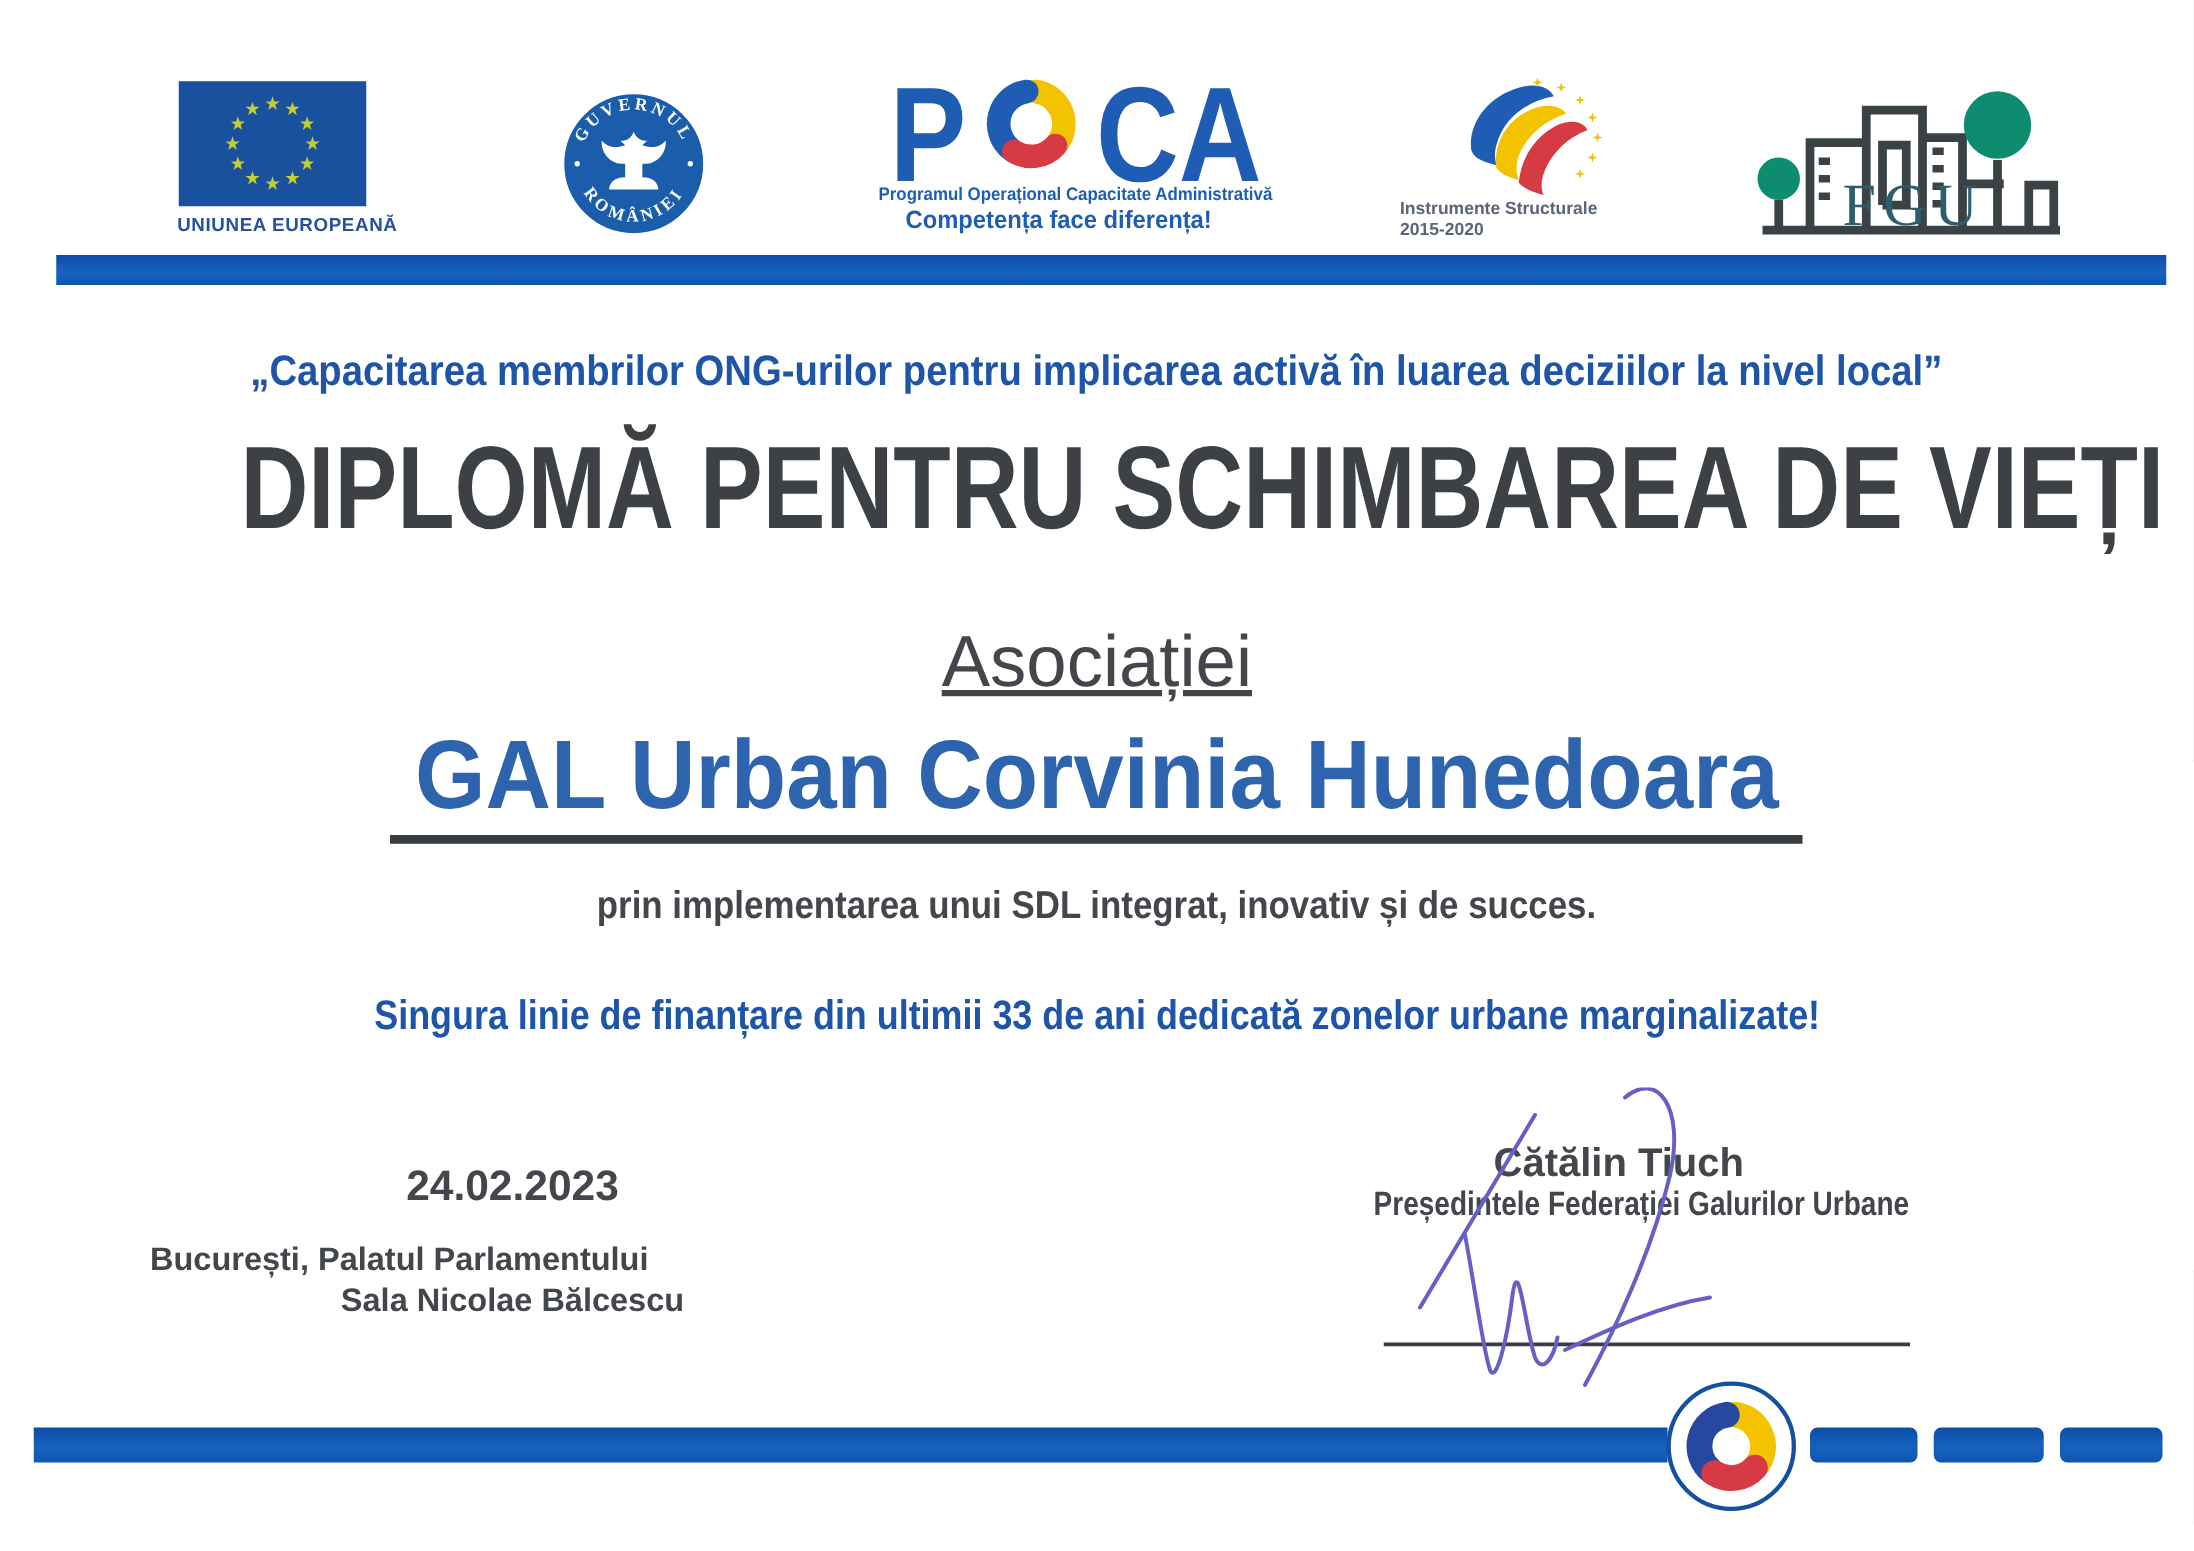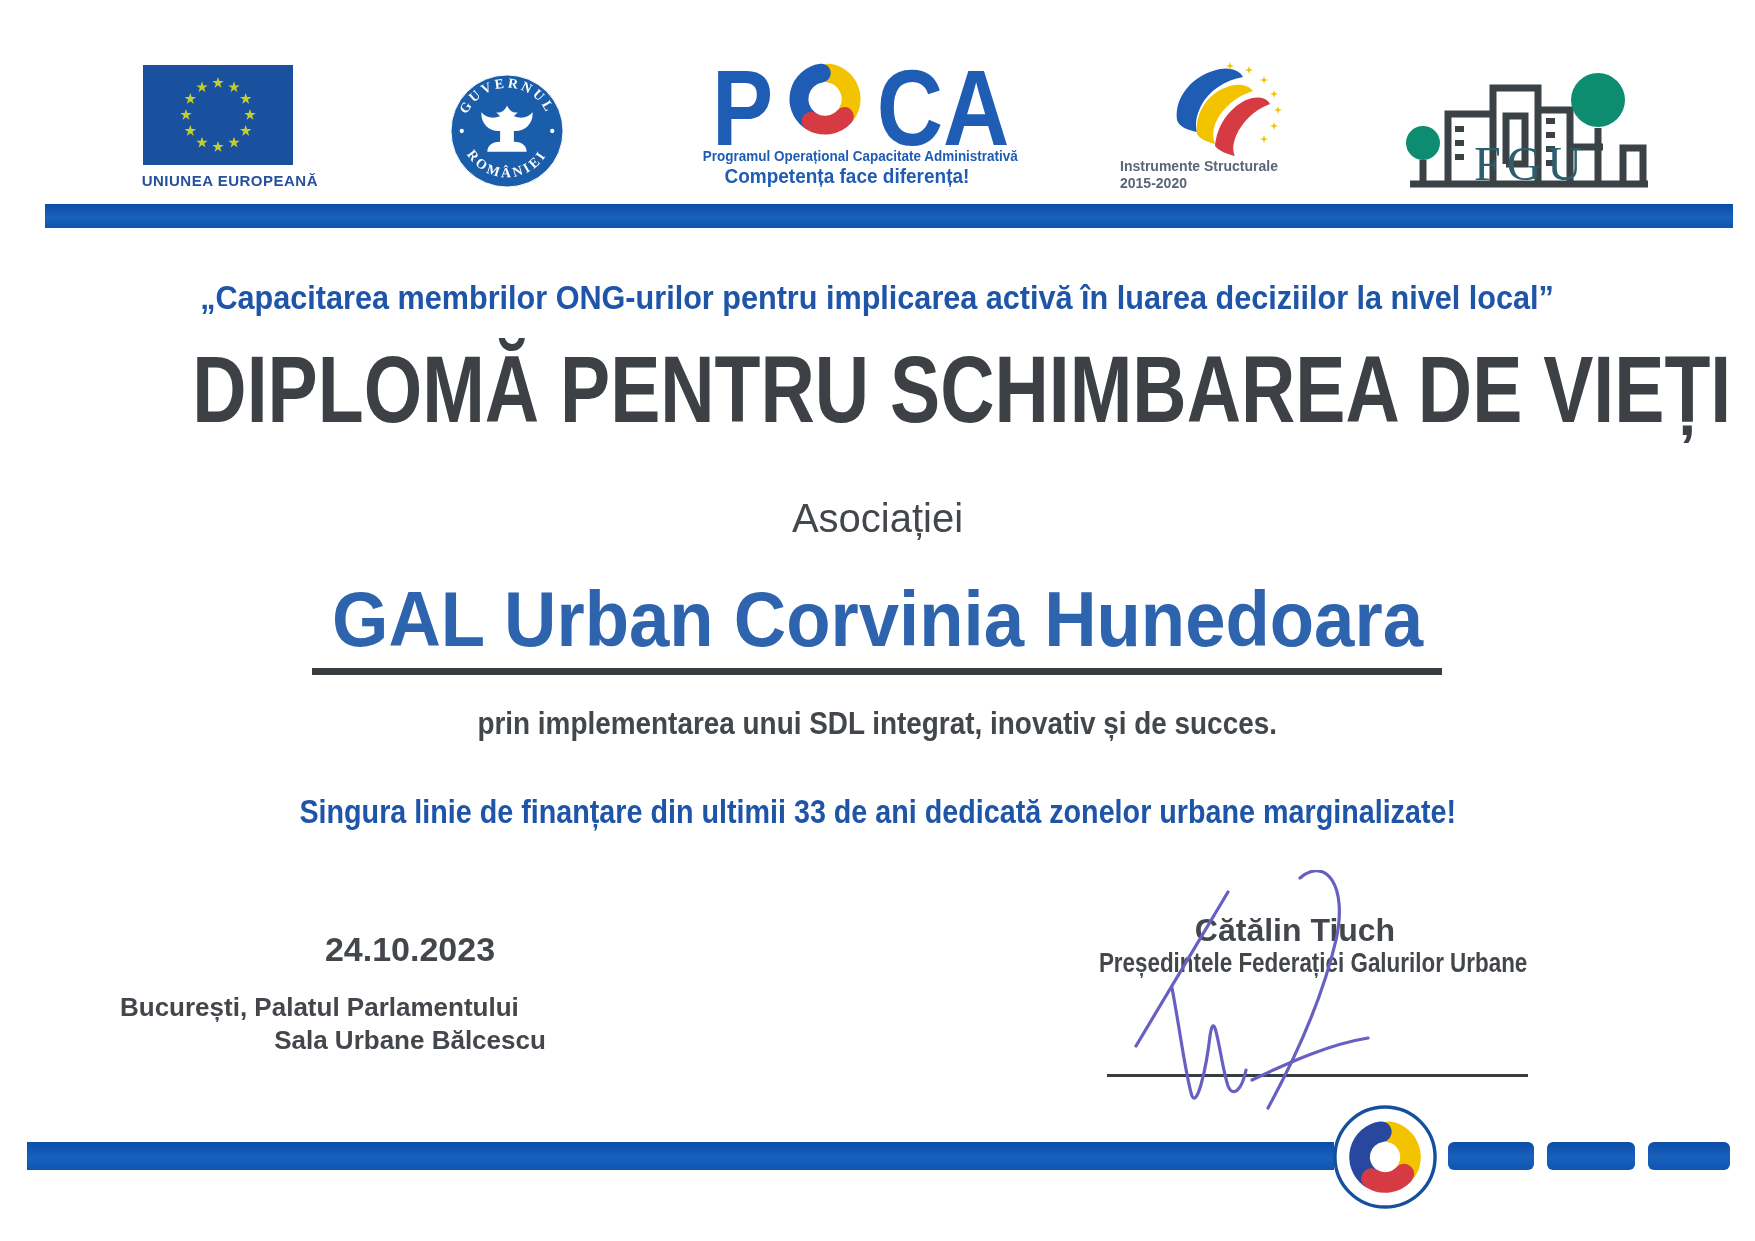--- a/index.html
+++ b/index.html
@@ -10,21 +10,21 @@
   }
   html,body{margin:0;padding:0;background:#e8e8e8;}
   .page{position:relative;width:1755px;height:1241px;background:#ffffff;overflow:hidden;
         font-family:"Liberation Sans", sans-serif;}
   .abs{position:absolute;}
   .line{position:absolute;left:0;width:100%;text-align:center;white-space:nowrap;}
   .cond{display:inline-block;transform-origin:50% 50%;}
   .bar{background:linear-gradient(180deg,#0d4da6 0%,#1761bd 55%,#0f55b2 100%);}
   .quote{font-size:34px;font-weight:bold;color:var(--quote-blue);}
   .title{font-size:94px;font-weight:bold;color:var(--title-gray);letter-spacing:0px;}
-  .asoc{font-size:40px;color:var(--text-gray);}
+  .asoc{font-size:58px;color:var(--text-gray);text-decoration:underline;}
   .gal{font-size:78px;font-weight:bold;color:var(--gal-blue);}
   .prin{font-size:31px;font-weight:bold;color:var(--text-gray);}
   .singura{font-size:33px;font-weight:bold;color:var(--quote-blue);}
   .datebig{font-size:34px;font-weight:bold;color:var(--text-gray);}
   .loc{font-size:26px;font-weight:bold;color:var(--text-gray);}
   .signname{font-size:32px;font-weight:bold;color:var(--text-gray);}
   .signrole{font-size:27px;font-weight:bold;color:var(--text-gray);}
   .eulabel{font-size:15px;font-weight:bold;color:#27519c;letter-spacing:.5px;text-align:right;white-space:nowrap;}
   .pocaline1{font-size:14.5px;font-weight:bold;color:var(--poca-blue);text-align:center;white-space:nowrap;}
   .pocaline2{font-size:20px;font-weight:bold;color:var(--poca-blue);text-align:center;white-space:nowrap;}
@@ -159,27 +159,27 @@
 
   <div class="line prin" style="top:706px;">
     <span class="cond" style="transform:scaleX(0.9)">prin implementarea unui SDL integrat, inovativ și de succes.</span>
   </div>
 
   <div class="line singura" style="top:793px;">
     <span class="cond" style="transform:scaleX(0.87)">Singura linie de finanțare din ultimii 33 de ani dedicată zonelor urbane marginalizate!</span>
   </div>
 
   <div class="abs datebig" style="left:120px;top:930px;width:580px;text-align:center;">
-    <span>24.10.2023</span>
+    <span>24.02.2023</span>
   </div>
   <div class="abs loc" style="left:120px;top:992px;width:580px;text-align:left;">
     <span>București, Palatul Parlamentului</span>
   </div>
   <div class="abs loc" style="left:120px;top:1025px;width:580px;text-align:center;">
-    <span>Sala Urbane Bălcescu</span>
+    <span>Sala Nicolae Bălcescu</span>
   </div>
 
   <div class="abs signname" style="left:1055px;top:912px;width:480px;text-align:center;">
     <span>Cătălin Tiuch</span>
   </div>
   <div class="abs signrole" style="left:1055px;top:948px;width:480px;text-align:center;white-space:nowrap;">
     <span class="cond" style="transform:scaleX(0.83)">Președintele Federației Galurilor Urbane</span>
   </div>
   <div class="abs" style="left:1107px;top:1074px;width:421px;height:3px;background:var(--underline-gray);"></div>
   <svg class="abs" style="left:1060px;top:870px" width="340" height="250" viewBox="0 0 340 250">

